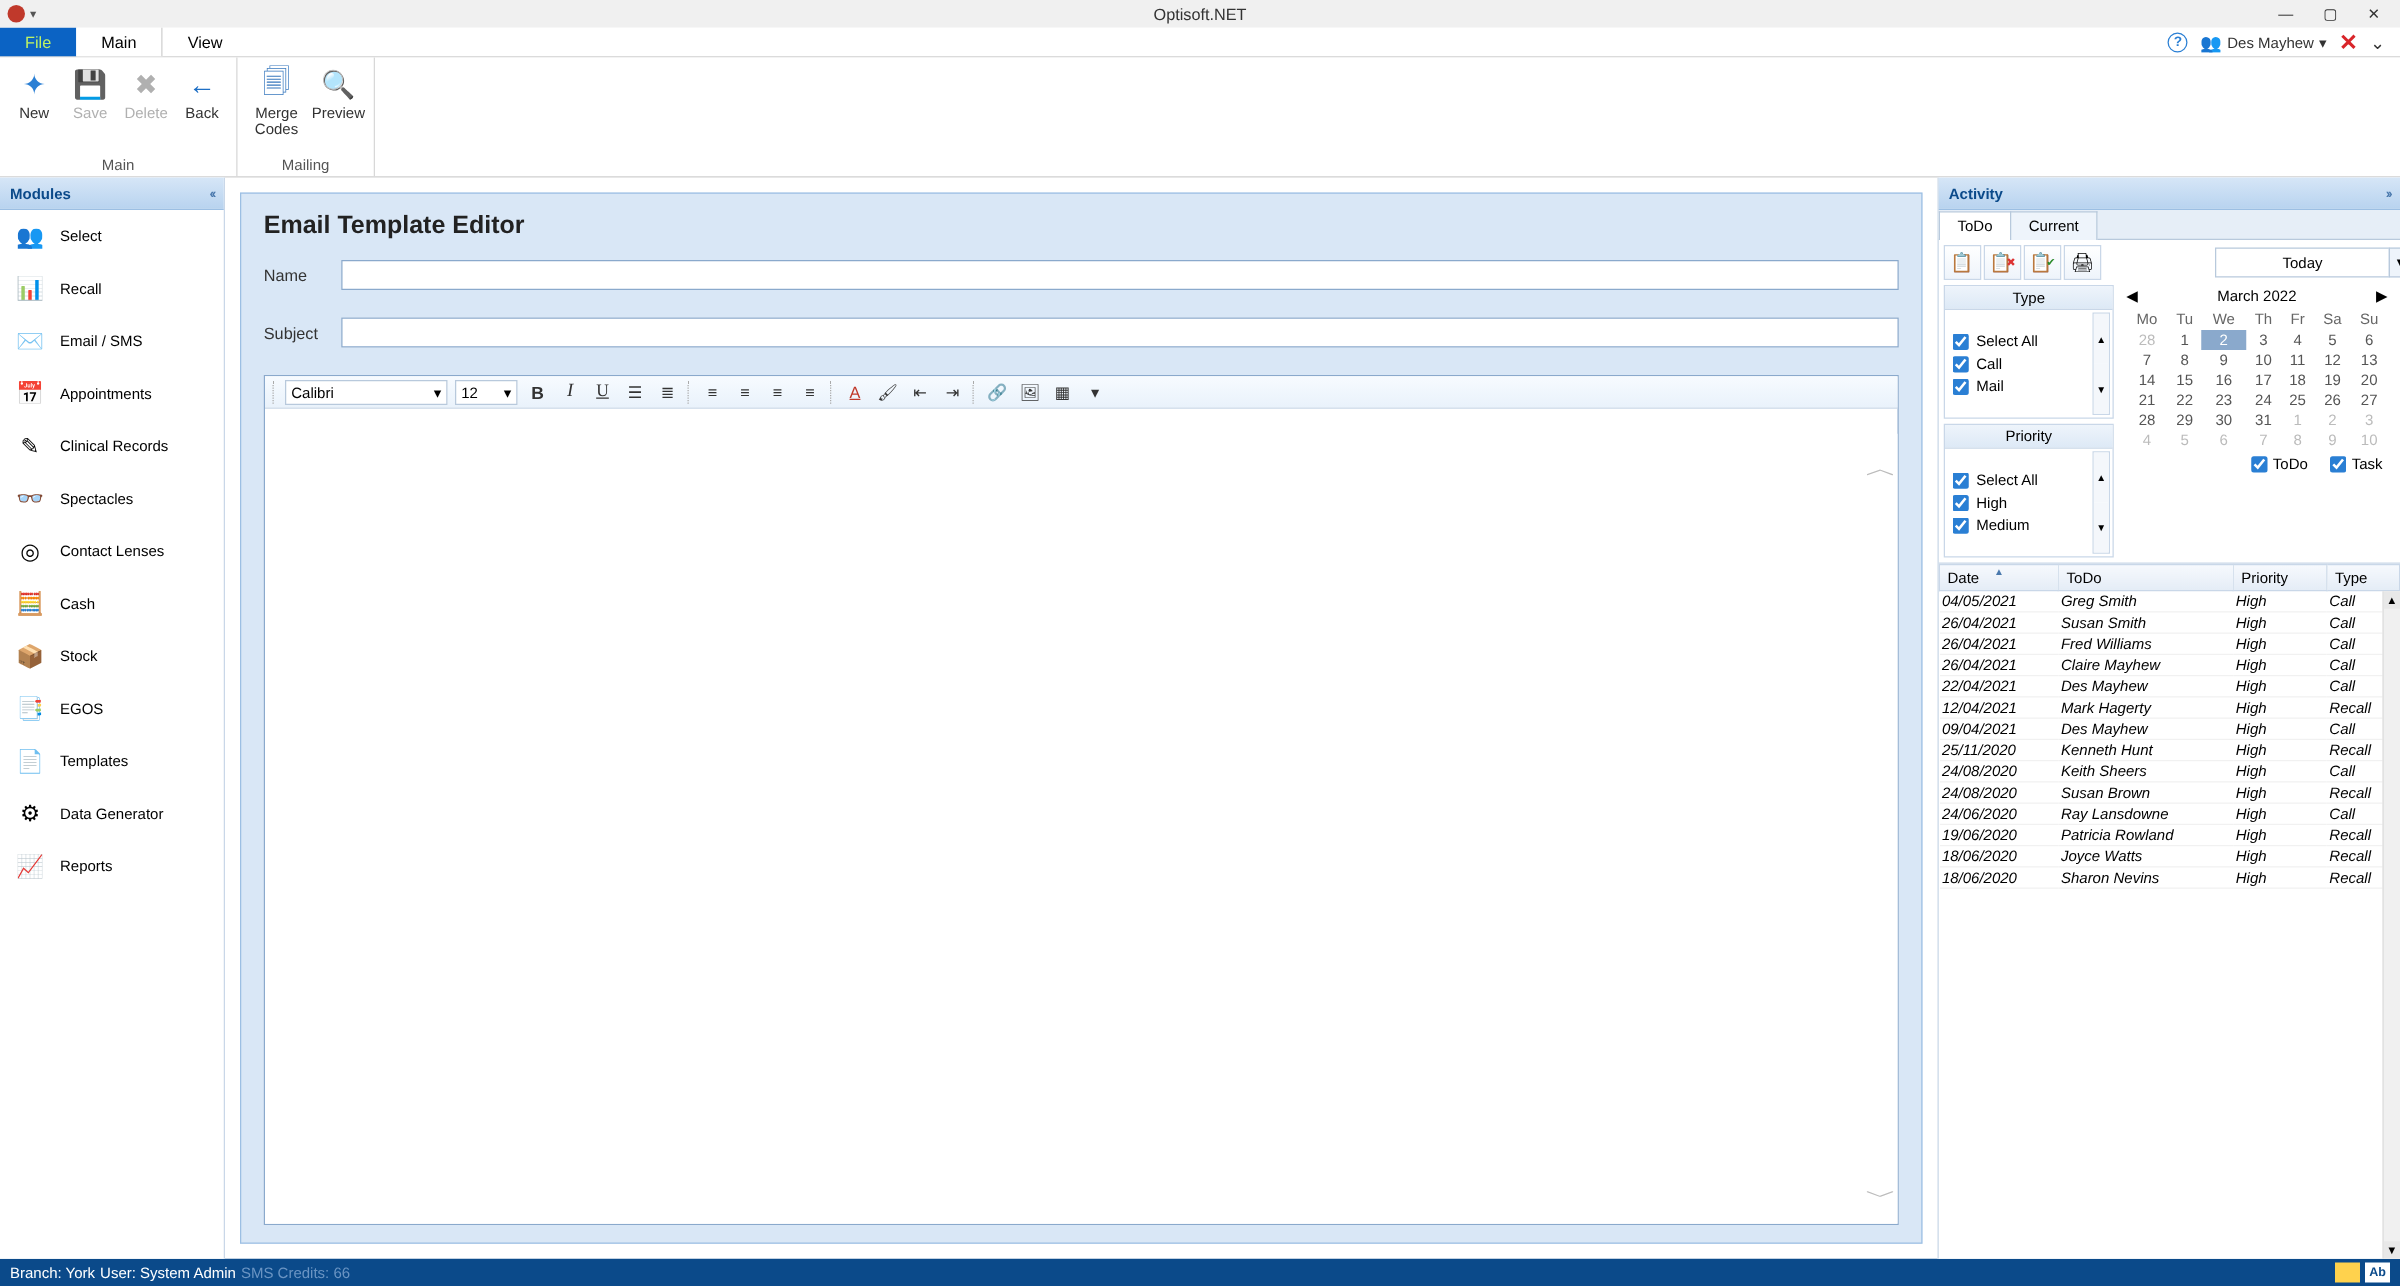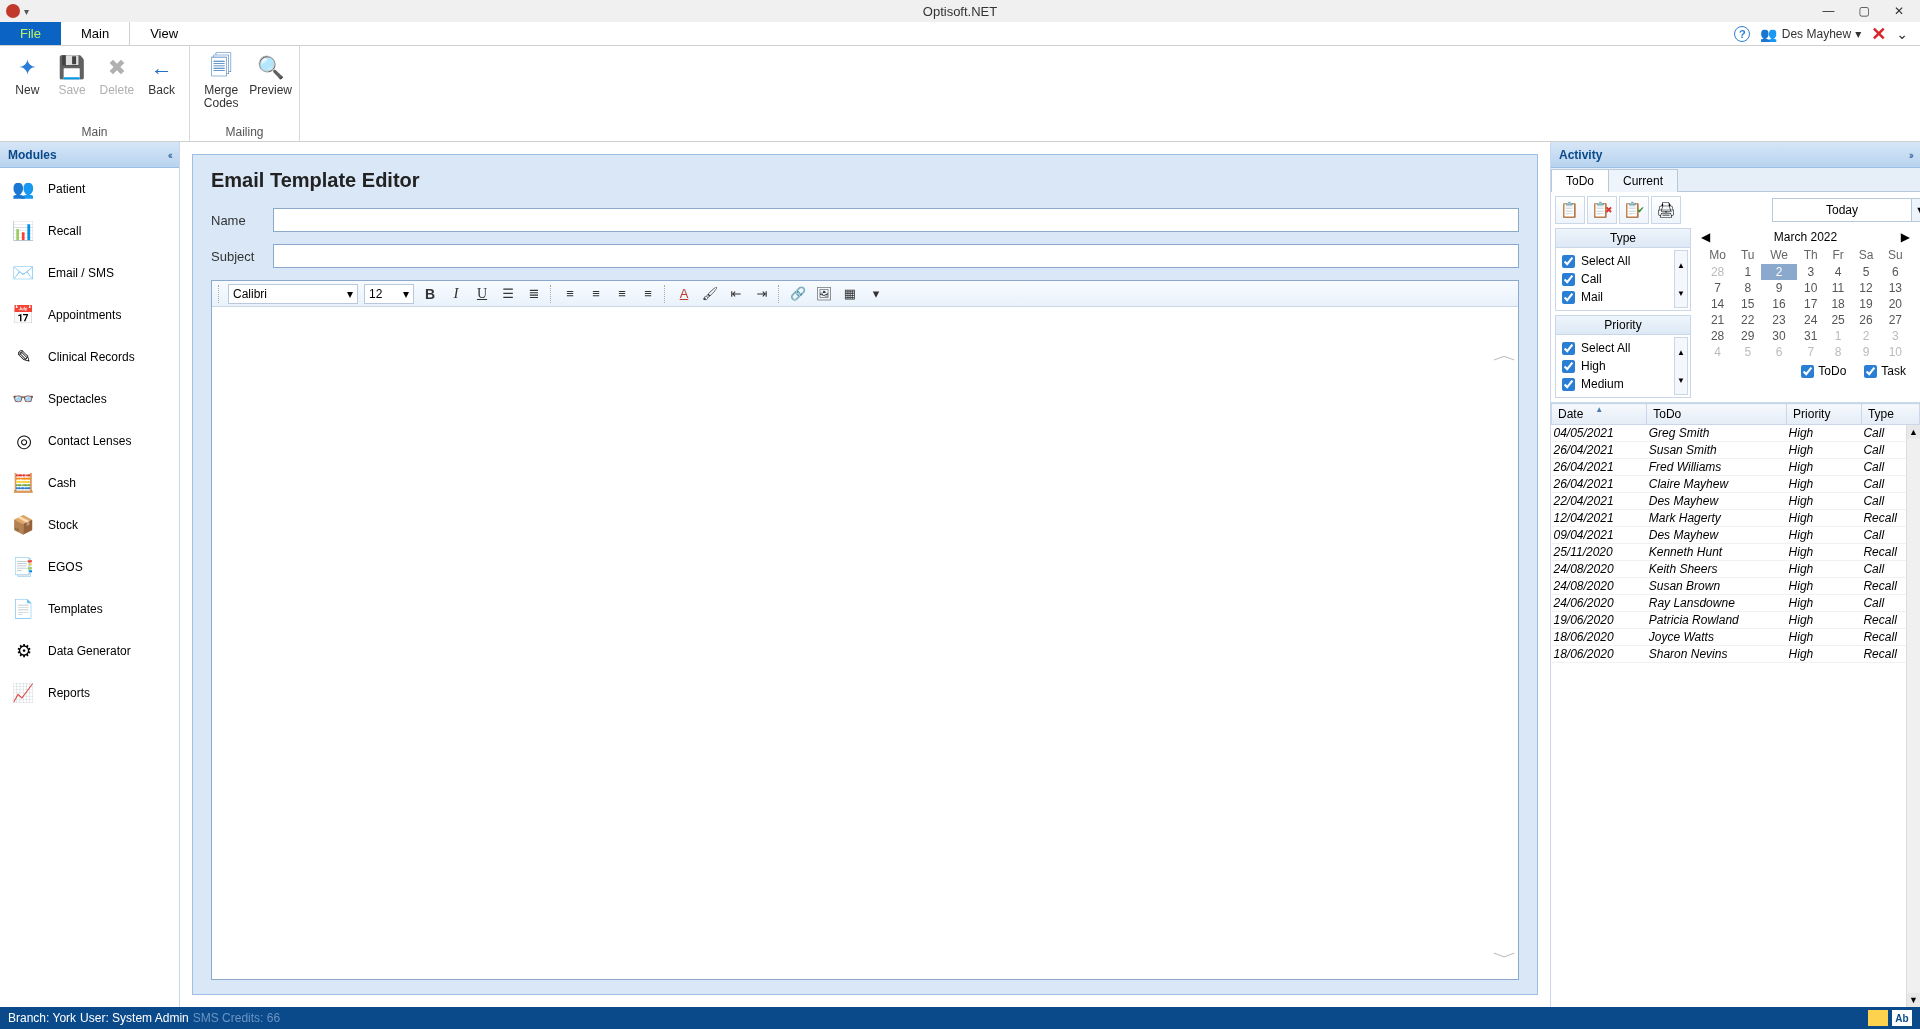--- a/index.html
+++ b/index.html
@@ -41,21 +41,21 @@
 .modules { width: 180px; border-right: 1px solid #c9d7e8; background: #fff; }
 .modules .header { height: 26px; background: linear-gradient(#d6e6f7,#b8d3ef); border-bottom: 1px solid #9cbfe3; display: flex; align-items: center; padding: 0 8px; color: #0b4a8a; font-weight: bold; font-size: 15px; position: relative; }
 .modules .header .collapse { margin-left: auto; color: #4a79ad; font-size: 11px; letter-spacing: -2px; }
 .modules .item { height: 42px; display: flex; align-items: center; gap: 10px; padding-left: 10px; cursor: pointer; }
 .modules .micon { width: 28px; height: 24px; display: flex; align-items: center; justify-content: center; font-size: 18px; }
 
 
 .main { flex: 1; padding: 12px; }
 .editor-panel { background: #d9e7f6; border: 1px solid #9cbfe3; height: 100%; padding: 14px 18px; display: flex; flex-direction: column; }
 .editor-panel h1 { font-size: 20px; font-weight: bold; color: #222; margin-bottom: 16px; }
-.formrow { display: flex; align-items: center; margin-bottom: 12px; }
+.formrow { display: flex; align-items: center; margin-bottom: 22px; }
 .formrow label { width: 62px; color: #333; font-size: 13px; }
 .formrow input { flex: 1; height: 24px; border: 1px solid #8aa9cc; background: #fff; padding: 0 6px; }
 .richbox { flex: 1; border: 1px solid #8aa9cc; background: #fff; display: flex; flex-direction: column; gap: 20px; }
 .rte-tb { height: 26px; background: linear-gradient(#f7fbff,#e9f2fb); border-bottom: 1px solid #c9d7e8; display: flex; align-items: center; padding: 0 6px; gap: 6px; }
 .rte-tb .sep-s { width:4px; height:18px; border-left:1px dotted #aaa; }
 .rte-tb select, .rte-tb .sel { height: 20px; border: 1px solid #b8c9dc; background: #fff; font-size: 12px; }
 .rte-tb .sel.font { width: 130px; padding: 0 4px; display:flex; align-items:center; justify-content:space-between;}
 .rte-tb .sel.size { width: 50px; padding: 0 4px; display:flex; align-items:center; justify-content:space-between;}
 .rte-tb .ibtn { width: 20px; height: 20px; display: flex; align-items: center; justify-content: center; cursor: pointer; font-size: 13px; color: #333; }
 .rte-tb .ibtn.bold { font-weight: bold; font-size: 14px; }
@@ -71,21 +71,21 @@
 .activity .header .collapse { margin-left: auto; color: #4a79ad; font-size: 11px; letter-spacing: -2px; }
 .act-tabs { display: flex; border-bottom: 1px solid #b8c9dc; background: #e6eef7; }
 .act-tabs .t { padding: 4px 14px; border: 1px solid #b8c9dc; border-bottom: none; background: #eef4fb; cursor: pointer; margin-right: -1px; position: relative; top: 1px; }
 .act-tabs .t.active { background: #fff; }
 .act-top { display: flex; padding: 4px; gap: 4px; }
 .act-filters { width: 136px; display:flex; flex-direction:column; gap:4px;}
 .tb-row { display: flex; gap: 2px; }
 .tb-row .b { width: 30px; height: 28px; border: 1px solid #c9d7e8; background: linear-gradient(#fff,#eef4fb); display:flex; align-items:center; justify-content:center; font-size:15px; cursor:pointer;}
 .filter-box { border:1px solid #c9d7e8; }
 .filter-box .fh { background: linear-gradient(#eef4fb,#dde9f6); text-align:center; padding:2px 0; border-bottom:1px solid #c9d7e8;}
-.filter-box .fbody { position:relative; padding:4px 4px;}
+.filter-box .fbody { position:relative; padding:16px 4px;}
 .filter-box label { display:flex; align-items:center; gap:6px; padding:2px 2px; cursor:pointer;}
 .spin { position:absolute; right:2px; top:2px; bottom:2px; width:14px; display:flex; flex-direction:column; border:1px solid #c9d7e8;}
 .spin div{ flex:1; display:flex; align-items:center; justify-content:center; font-size:8px; background:#f4f7fb; cursor:pointer;}
 .cal-area { flex:1; display:flex; flex-direction:column; }
 .today-row { display:flex; justify-content:flex-end; padding:2px 4px;}
 .today-btn { border:1px solid #b8c9dc; background:#fff; height:24px; width:140px; display:flex; align-items:center; justify-content:center; cursor:pointer; position:relative;}
 .today-btn .dd { position:absolute; right:-18px; top:-1px; width:18px; height:24px; border:1px solid #b8c9dc; background:#eef4fb; display:flex;align-items:center;justify-content:center; font-size:9px;}
 .cal { padding:4px 6px 0 6px;}
 .cal .nav { display:flex; align-items:center; justify-content:space-between; font-size:12px; padding:2px 0;}
 .cal .nav .m { font-weight:normal; }
@@ -185,21 +185,21 @@
 <div class="body">
 
   <div class="modules">
     <div class="header">
       <span>Modules</span>
       <span class="collapse">‹‹</span>
     </div>
     <div id="modules-list">
         <div class="item">
           <span class="micon">👥</span>
-          <span>Patient</span>
+          <span>Select</span>
         </div>
         <div class="item">
           <span class="micon">📊</span>
           <span>Recall</span>
         </div>
         <div class="item">
           <span class="micon">✉️</span>
           <span>Email / SMS</span>
         </div>
         <div class="item">

